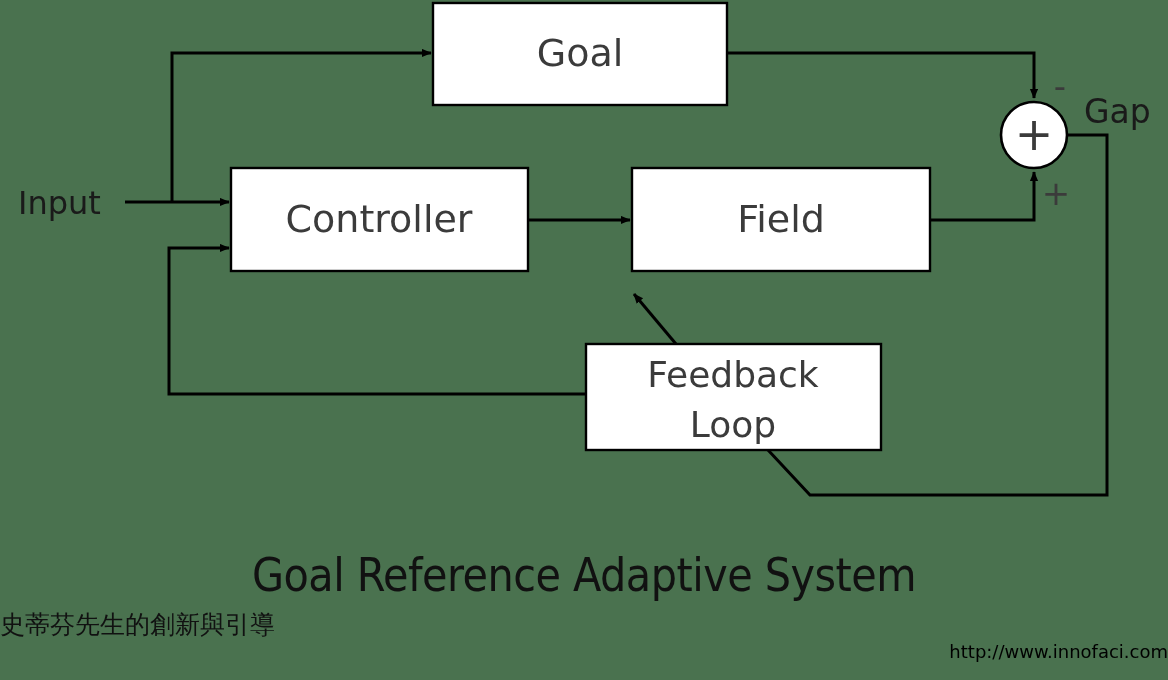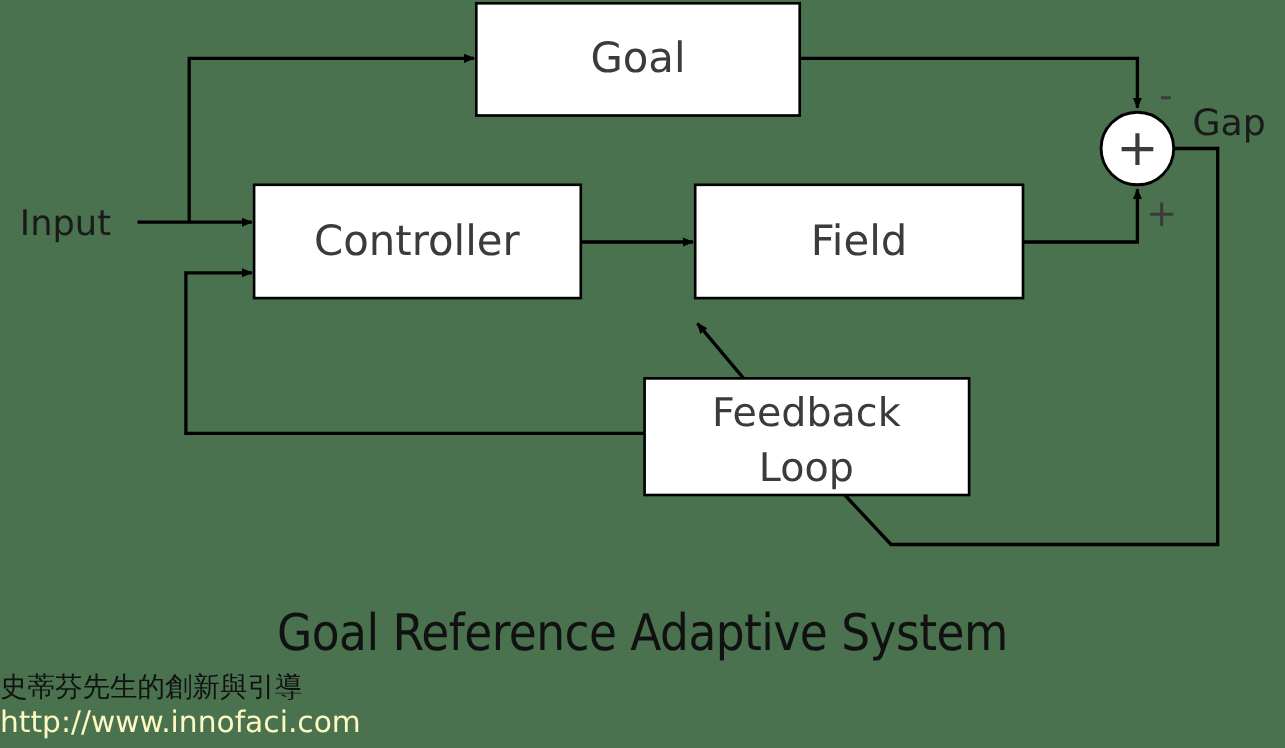--- a/index.html
+++ b/index.html
@@ -97,24 +97,24 @@
     text-align: left;
     font-family: "DejaVu Sans", sans-serif;
     font-size: 25px;
     color: #111111;
   }
   .caption-url {
     position: absolute;
     left: 0;
     right: 0;
     top: 641px;
-    text-align: left;
+    text-align: right;
     font-family: "DejaVu Sans", sans-serif;
-    font-size: 27px;
-    color: #fef9c3;
+    font-size: 18px;
+    color: #000000;
   }
 </style>
 </head>
 <body>
 
 <div id="canvas">
 
   <svg class="diagram" viewBox="0 0 1168 680">
     <defs>
       <marker id="arrow" markerWidth="11" markerHeight="11" refX="9.2" refY="4.2" orient="auto" markerUnits="userSpaceOnUse">

